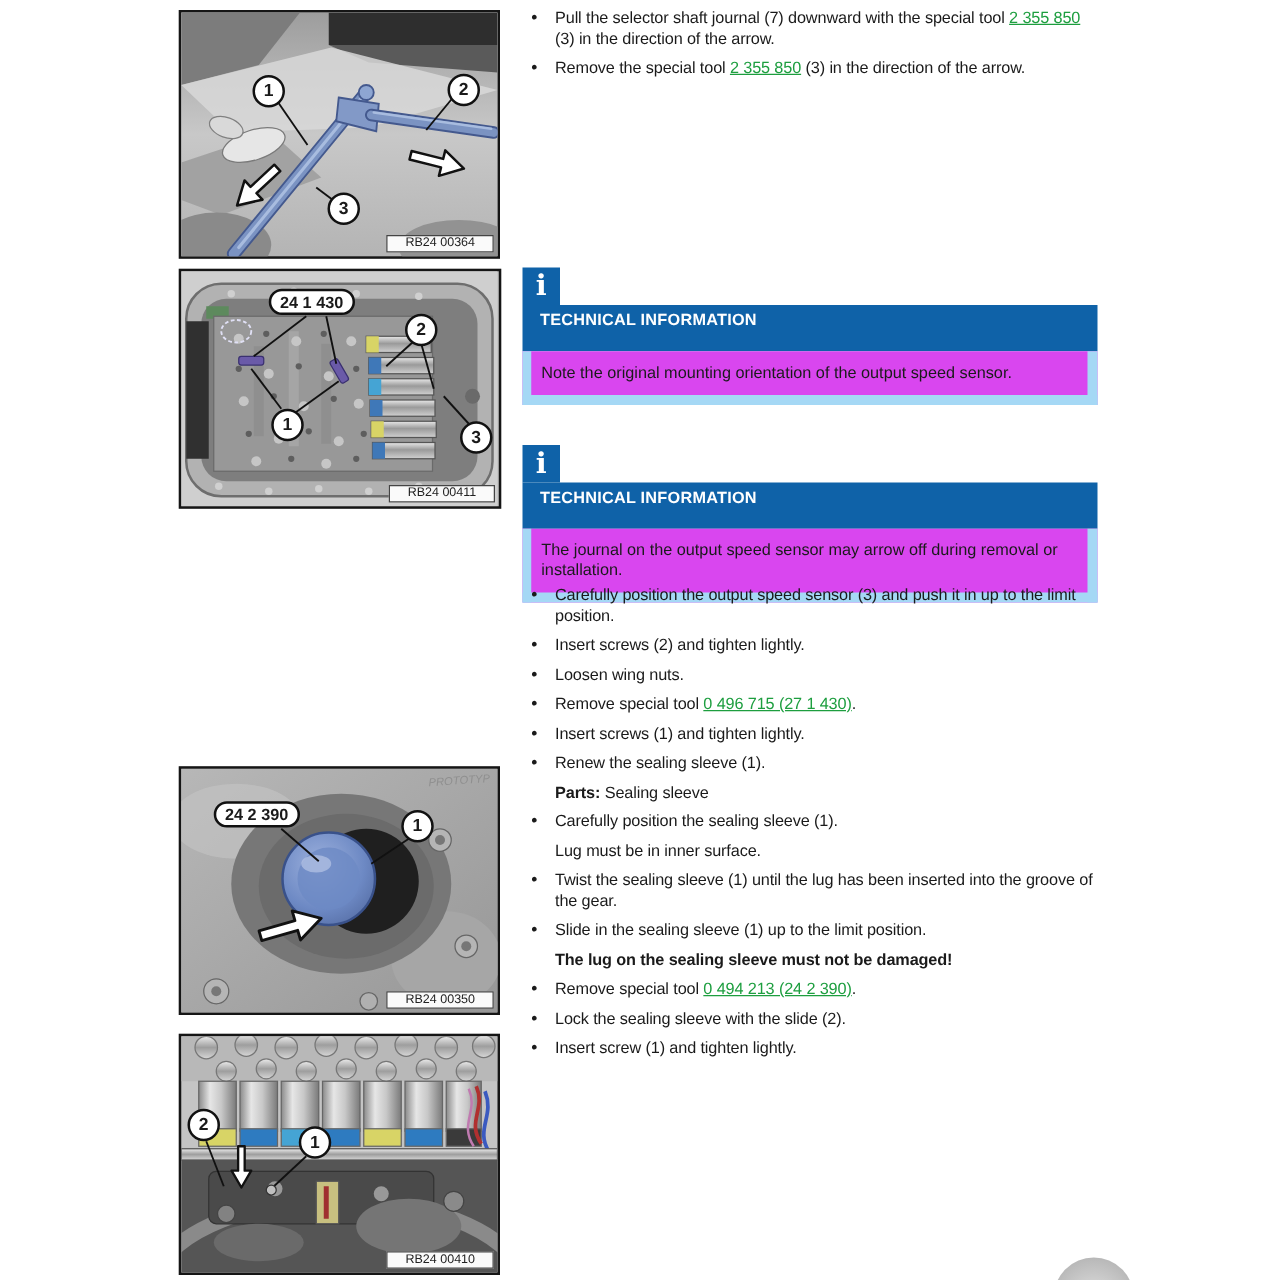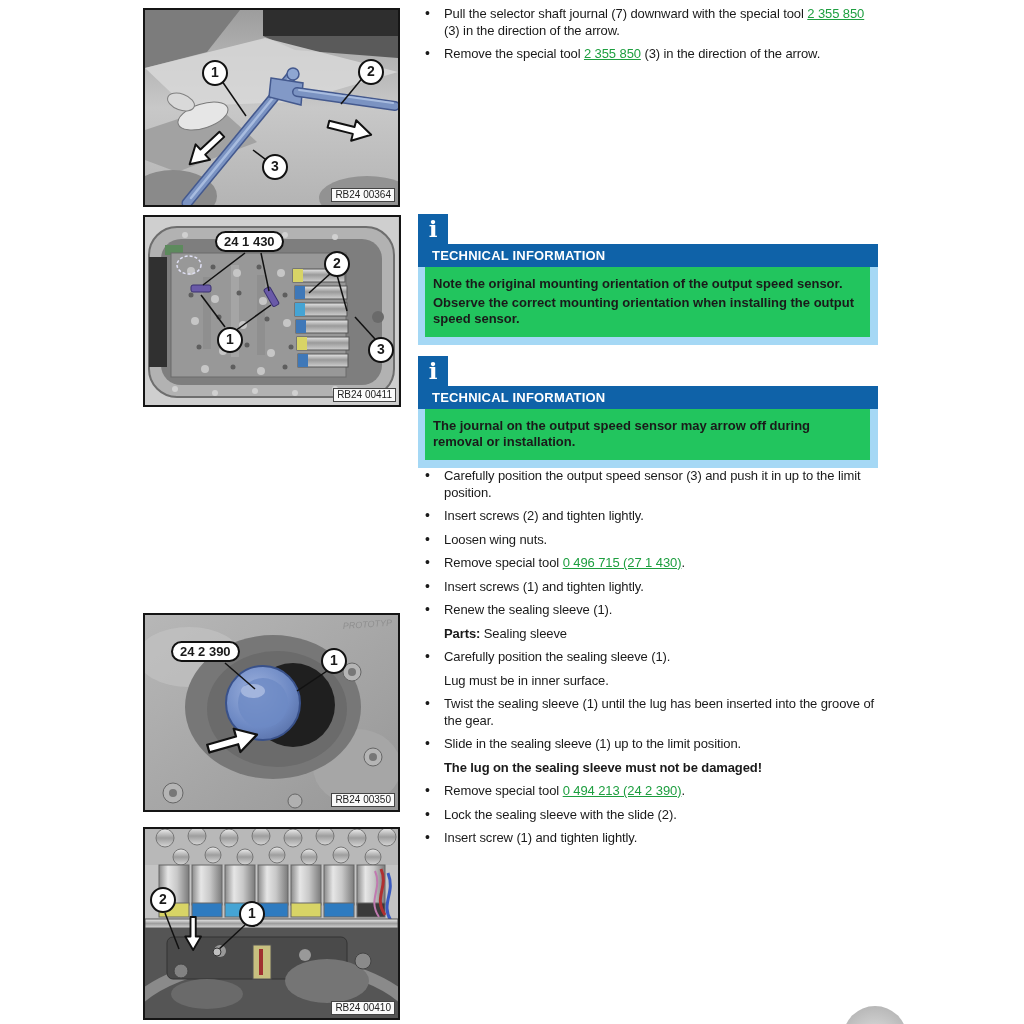--- a/index.html
+++ b/index.html
@@ -16,21 +16,21 @@
   }
   
   .figure{position:absolute;border:2px solid #151515;box-sizing:border-box;background:#c4c4c4}
   #fig1{left:143px;top:8px;width:257px;height:199px}
   #fig2{left:143px;top:215px;width:258px;height:192px}
   #fig3{left:143px;top:613px;width:257px;height:199px}
   #fig4{left:143px;top:827px;width:257px;height:193px}
   .figure svg{display:block}
   .figref{
     position:absolute;right:3px;bottom:3px;background:#fafafa;border:1px solid #444;
-    font-size:10px;line-height:12px;padding:0 3px;color:#222;white-space:nowrap;
+    font-size:10px;line-height:12px;padding:0 14px;color:#222;white-space:nowrap;
   }
   .callout{
     position:absolute;width:26px;height:26px;border:2px solid #111;border-radius:50%;
     background:#fff;box-sizing:border-box;font-weight:bold;font-size:14px;line-height:21px;
     text-align:center;
   }
   .pill{
     position:absolute;border:2px solid #111;border-radius:12px;background:#fff;
     font-weight:bold;font-size:13px;line-height:15px;padding:1px 7px;white-space:nowrap;
   }
@@ -44,27 +44,27 @@
   .seg-b{font-weight:bold}
   
   .ibox{position:absolute;left:418px;width:460px}
   #ibox1{top:214px}
   #ibox2{top:356px}
   .ibox-icon{
     width:30px;height:30px;background:var(--blue);color:#fff;text-align:center;
     font-family:"DejaVu Serif",serif;font-weight:bold;font-size:23px;line-height:29px;
   }
   .ibox-title{
-    height:23px;background:var(--blue);color:#fff;font-weight:bold;font-size:13px;
+    height:37px;background:var(--blue);color:#fff;font-weight:bold;font-size:13px;
     line-height:23px;padding-left:14px;letter-spacing:.2px;
   }
   .ibox-body{
     border-left:7px solid var(--lblue);border-right:8px solid var(--lblue);
-    border-bottom:8px solid var(--lblue);background:#22c55e;
-    padding:6px 10px 7px 8px;font-size:13px;line-height:16px;font-weight:bold;
+    border-bottom:8px solid var(--lblue);background:#d946ef;
+    padding:6px 10px 7px 8px;font-size:13px;line-height:16px;
   }
   .ibox-body p{margin:3px 0}
   
   #page-curl{
     position:absolute;left:843px;top:1006px;width:64px;height:64px;border-radius:50%;
     background:radial-gradient(circle at 50% 55%,#e2e2e2 0%,#bdbdbd 65%,#a9a9a9 100%);
   }
 </style>
 </head>
 <body>
@@ -334,21 +334,20 @@
 <div class="col" id="bullets-top">
     <div class="li"><span class="marker">•</span><span>Pull the selector shaft journal (7) downward with the special tool </span><span class="lnk">2 355 850</span><span> (3) in the direction of the arrow.</span></div>
     <div class="li"><span class="marker">•</span><span>Remove the special tool </span><span class="lnk">2 355 850</span><span> (3) in the direction of the arrow.</span></div>
   </div>
 
 <div class="ibox" id="ibox1">
   <div class="ibox-icon">i</div>
   <div class="ibox-title">TECHNICAL INFORMATION</div>
   <div class="ibox-body">
     <p>Note the original mounting orientation of the output speed sensor.</p>
-    <p>Observe the correct mounting orientation when installing the output speed sensor.</p>
   </div>
 </div>
 
 <div class="ibox" id="ibox2">
   <div class="ibox-icon">i</div>
   <div class="ibox-title">TECHNICAL INFORMATION</div>
   <div class="ibox-body">
     <p>The journal on the output speed sensor may arrow off during removal or installation.</p>
   </div>
 </div>

